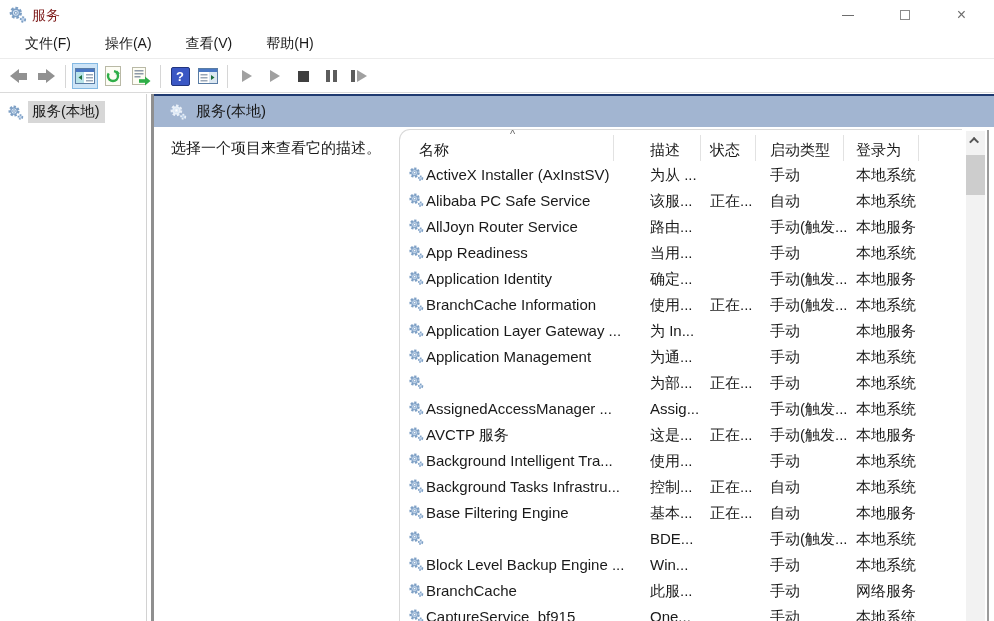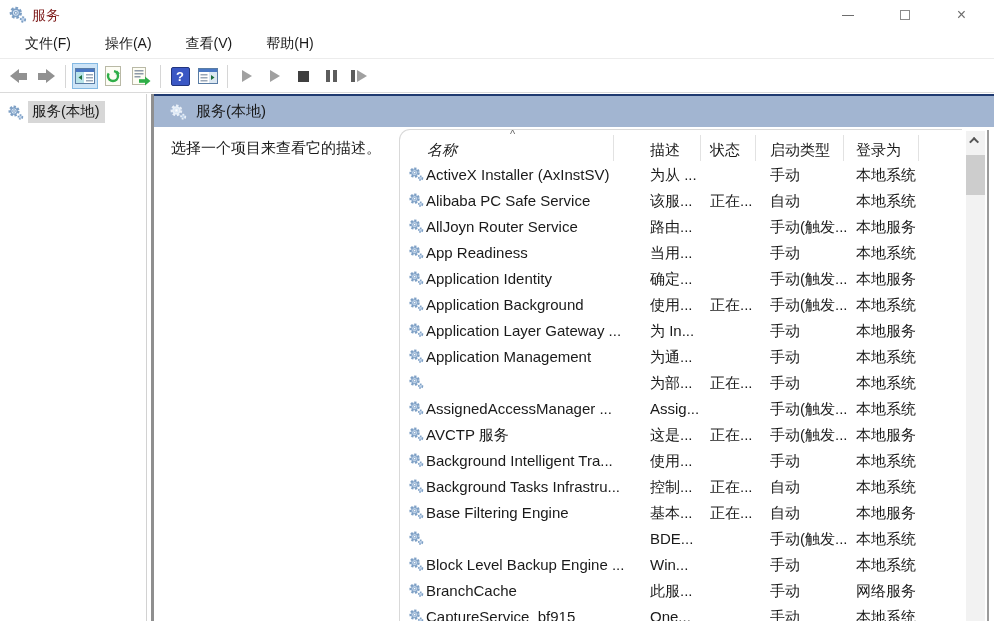--- a/index.html
+++ b/index.html
@@ -54,21 +54,21 @@
   .pane-header { position:absolute; top:0; left:0; right:0; height:31px; background:#a2b5d1;
     display:flex; align-items:center; padding-left:15px; font-size:15px; }
   .pane-header .hdr-gear { width:18px; height:18px; margin-right:9px; }
   .desc-hint { position:absolute; left:9px; top:43px; font-size:15px;margin-left:8px; }
 
   
   .list-panel { position:absolute; left:245px; top:33px; right:32px; bottom:0; background:#fff;
     border-top:1px solid #d9d9d9; border-left:1px solid #d9d9d9; border-top-left-radius:11px; }
   .list-header { position:absolute; top:0; left:0; right:0; height:33px; }
   .hcell { position:absolute; top:11px; font-size:15px; white-space:nowrap; }
-  .h-name   { left:27px;font-style:italic; }
+  .h-name   { left:19px; }
   .h-desc   { left:250px; }
   .h-status { left:310px; }
   .h-start  { left:370px; }
   .h-logon  { left:456px; }
   .hsep { position:absolute; top:5px; width:1px; height:26px; background:#e2e2e2; }
   .sort-glyph { position:absolute; left:110px; top:-2px; font-size:11px; color:#666; }
 
   .rows { position:absolute; top:33px; left:0; right:0; bottom:0; overflow:hidden; }
   .srow { position:relative; height:26px; font-size:15px; }
   .srow span { position:absolute; top:3px; white-space:nowrap; }
@@ -306,21 +306,21 @@
     <span class="c-start">手动(触发...</span>
     <span class="c-logon">本地服务</span>
   </div>
           <div class="srow">
     <span class="c-icon"><svg viewBox="0 0 16 16" width="16" height="16">
     <circle cx="6.6" cy="6.6" r="4" fill="#bed2ea" stroke="#7d9fc4" stroke-width="2.4" stroke-dasharray="2.1 1.5"></circle>
     <circle cx="6.6" cy="6.6" r="2.9" fill="#d6e4f4" stroke="#7d9fc4" stroke-width="1"></circle>
     <circle cx="6.6" cy="6.6" r="1.2" fill="#ffffff" stroke="#7d9fc4" stroke-width="0.9"></circle>
     <circle cx="12.6" cy="12.2" r="1.9" fill="#bed2ea" stroke="#7d9fc4" stroke-width="1.5" stroke-dasharray="1.4 1.1"></circle>
   </svg></span>
-    <span class="c-name">Application Background</span>
+    <span class="c-name">BranchCache Information</span>
     <span class="c-desc">使用...</span>
     <span class="c-status">正在...</span>
     <span class="c-start">手动(触发...</span>
     <span class="c-logon">本地系统</span>
   </div>
           <div class="srow">
     <span class="c-icon"><svg viewBox="0 0 16 16" width="16" height="16">
     <circle cx="6.6" cy="6.6" r="4" fill="#bed2ea" stroke="#7d9fc4" stroke-width="2.4" stroke-dasharray="2.1 1.5"></circle>
     <circle cx="6.6" cy="6.6" r="2.9" fill="#d6e4f4" stroke="#7d9fc4" stroke-width="1"></circle>
     <circle cx="6.6" cy="6.6" r="1.2" fill="#ffffff" stroke="#7d9fc4" stroke-width="0.9"></circle>

